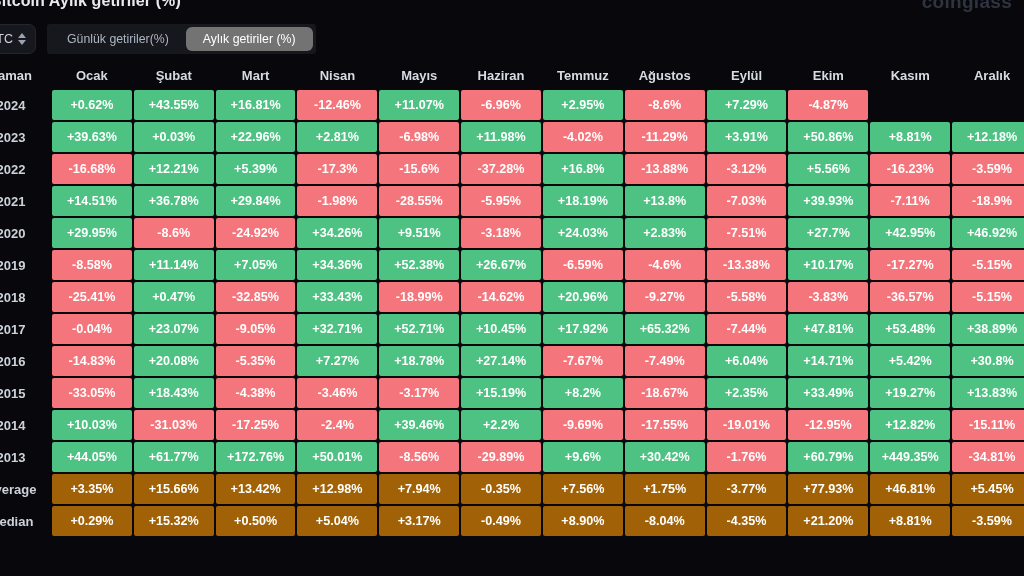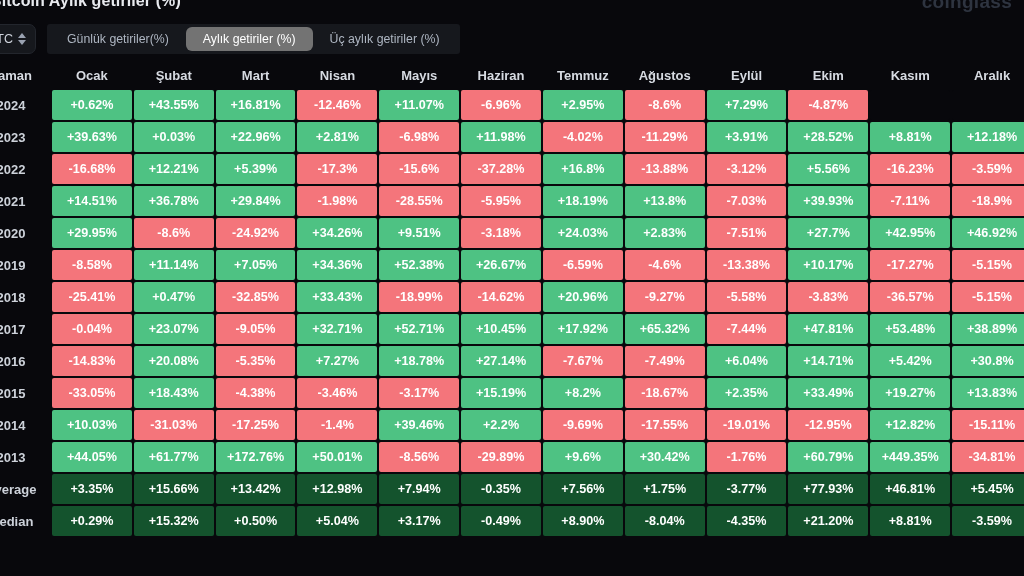--- a/index.html
+++ b/index.html
@@ -142,21 +142,21 @@
   }
   td.time-cell {
     background: #08080c;
     color: #cdd2da;
     font-size: 13px;
     font-weight: bold;
     border-radius: 0;
   }
   td.pos { background: #4ec283; }
   td.neg { background: #f4757b; }
-  td.neutral { background: #14532d; }
+  td.neutral { background: #a16207; }
   td.empty { background: #08080c; }
 </style>
 </head>
 <body>
 
 <div class="page">
 
   <div class="title-bar">
     <span class="title-text">Bitcoin Aylık getiriler (%)</span>
   </div>
@@ -171,21 +171,20 @@
             <path d="M4 0 L8 5 L0 5 Z" fill="currentColor"></path>
           </svg>
         <svg width="8" height="5" viewBox="0 0 8 5" style="margin-top:2px">
             <path d="M4 5 L0 0 L8 0 Z" fill="currentColor"></path>
           </svg>
       </span>
     </div>
     <div class="tabs">
       <div class="tab">Günlük getiriler(%)</div>
       <div class="tab active">Aylık getiriler (%)</div>
-      <div class="tab">Üç aylık getiriler (%)</div>
     </div>
   </div>
 
   <div class="table-wrap">
     <table>
       <thead>
         <tr id="head-row">
             <th class="c-time">Zaman</th>
             <th>Ocak</th>
             <th>Şubat</th>
@@ -221,21 +220,21 @@
             <td class="time-cell">2023</td>
             <td class="pos">+39.63%</td>
             <td class="pos">+0.03%</td>
             <td class="pos">+22.96%</td>
             <td class="pos">+2.81%</td>
             <td class="neg">-6.98%</td>
             <td class="pos">+11.98%</td>
             <td class="neg">-4.02%</td>
             <td class="neg">-11.29%</td>
             <td class="pos">+3.91%</td>
-            <td class="pos">+28.52%</td>
+            <td class="pos">+50.86%</td>
             <td class="pos">+8.81%</td>
             <td class="pos">+12.18%</td>
           </tr>
           <tr>
             <td class="time-cell">2022</td>
             <td class="neg">-16.68%</td>
             <td class="pos">+12.21%</td>
             <td class="pos">+5.39%</td>
             <td class="neg">-17.3%</td>
             <td class="neg">-15.6%</td>
@@ -350,21 +349,21 @@
             <td class="pos">+2.35%</td>
             <td class="pos">+33.49%</td>
             <td class="pos">+19.27%</td>
             <td class="pos">+13.83%</td>
           </tr>
           <tr>
             <td class="time-cell">2014</td>
             <td class="pos">+10.03%</td>
             <td class="neg">-31.03%</td>
             <td class="neg">-17.25%</td>
-            <td class="neg">-1.4%</td>
+            <td class="neg">-2.4%</td>
             <td class="pos">+39.46%</td>
             <td class="pos">+2.2%</td>
             <td class="neg">-9.69%</td>
             <td class="neg">-17.55%</td>
             <td class="neg">-19.01%</td>
             <td class="neg">-12.95%</td>
             <td class="pos">+12.82%</td>
             <td class="neg">-15.11%</td>
           </tr>
           <tr>

